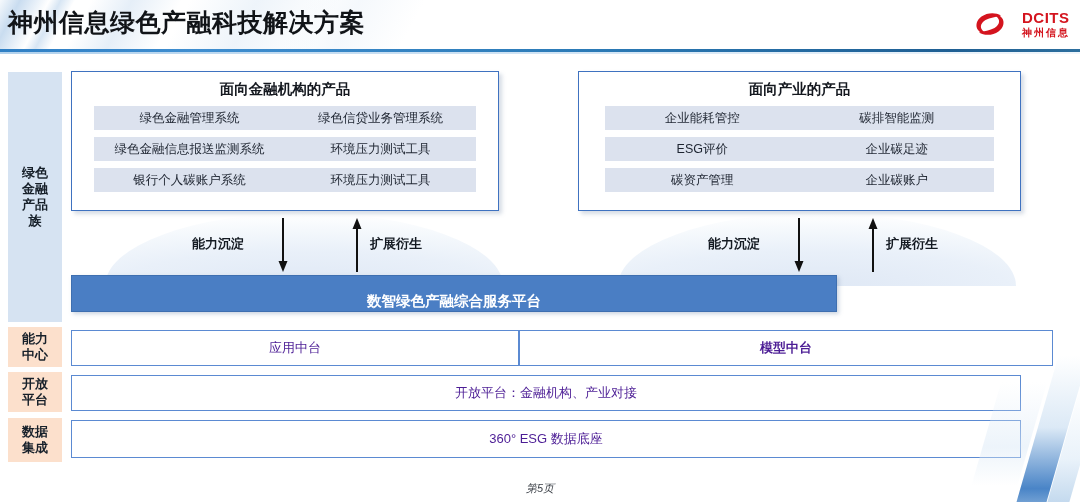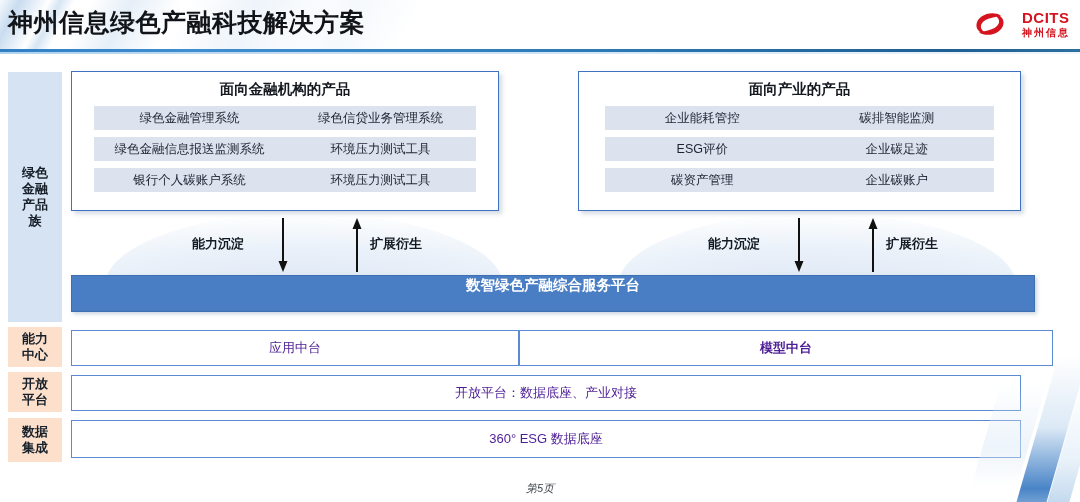--- a/index.html
+++ b/index.html
@@ -94,23 +94,23 @@
   .ag-left .ar-up{left:182px;}
   .ag-left .lbl-b{left:200px;}
 
   .ag-right{left:686px;width:300px;}
   .ag-right .lbl-a{left:22px;}
   .ag-right .ar-down{left:108px;}
   .ag-right .ar-up{left:182px;}
   .ag-right .lbl-b{left:200px;}
 
   
-  .platform{position:absolute;left:71px;top:275px;width:964px;height:37px;
+  .platform{position:absolute;left:71px;top:275px;width:766px;height:37px;
     background:#4a7ec4;border:1px solid #3e6fb0;box-sizing:border-box;
-    display:flex;align-items:flex-start;justify-content:center;
+    display:flex;align-items:flex-end;justify-content:center;
     color:#fff;font-size:14.5px;font-weight:bold;
     box-shadow:2px 2px 4px rgba(110,135,170,.35);}
 
   
   .lbox{position:absolute;background:#fff;border:1.5px solid #5b8ad2;box-sizing:border-box;
     display:flex;align-items:center;justify-content:center;
     font-size:13px;color:#4c1d95;}
   .lb-app{left:71px;top:330px;width:448px;height:36px;}
   .lb-model{left:519px;top:330px;width:534px;height:36px;font-weight:bold;}
   .lb-open{left:71px;top:375px;width:950px;height:36px;}
@@ -233,21 +233,21 @@
     <span>数智绿色产融综合服务平台</span>
   </div>
 
   <div class="lbox lb-app">
     <span>应用中台</span>
   </div>
   <div class="lbox lb-model">
     <span>模型中台</span>
   </div>
   <div class="lbox lb-open">
-    <span>开放平台：数据底座、产业对接</span>
+    <span>开放平台：金融机构、产业对接</span>
   </div>
   <div class="lbox lb-data">
     <span>360° ESG 数据底座</span>
   </div>
 
   <div class="ribbon">
     <i class="rb3"></i>
       <i class="rb1"></i>
       <i class="rb2"></i>
   </div>

